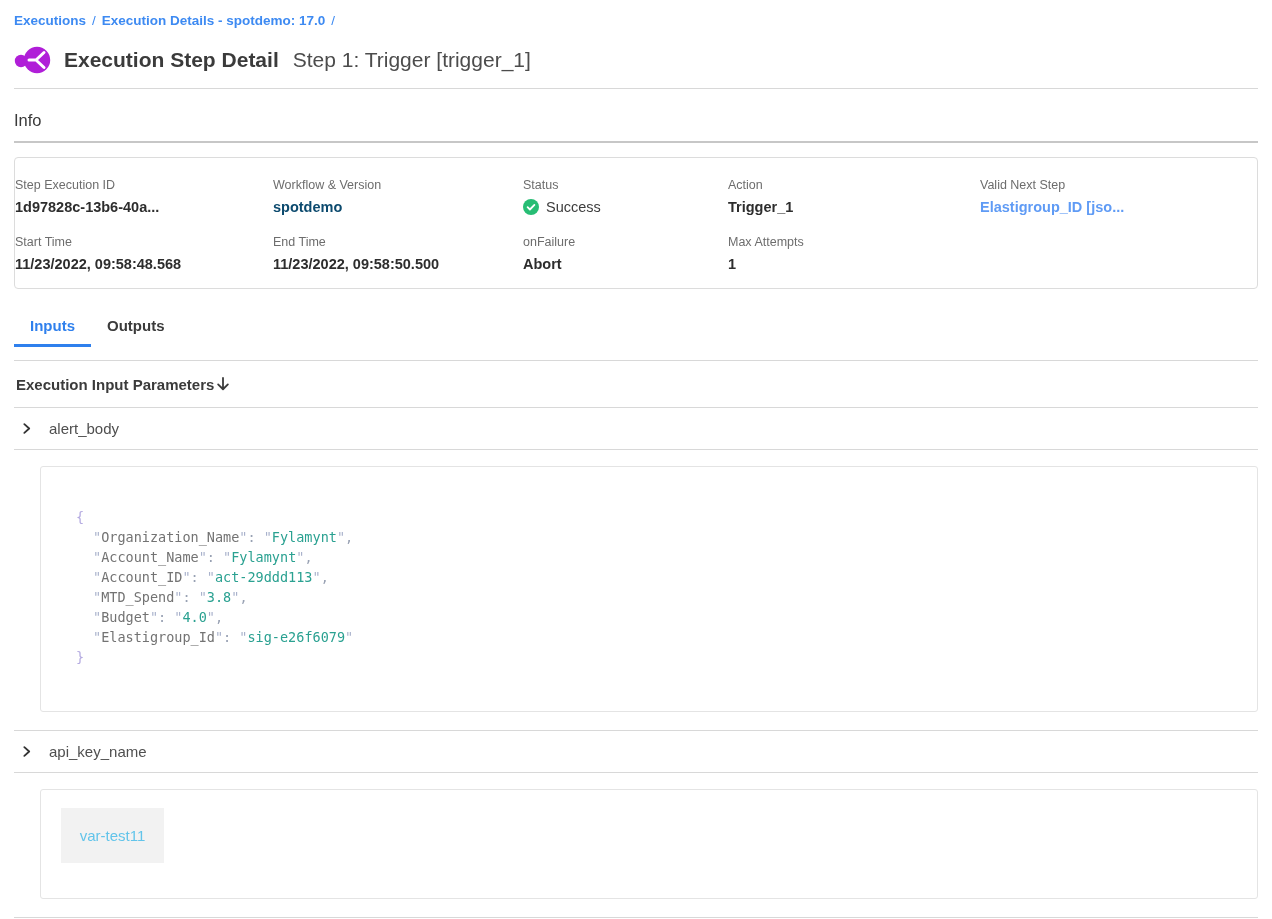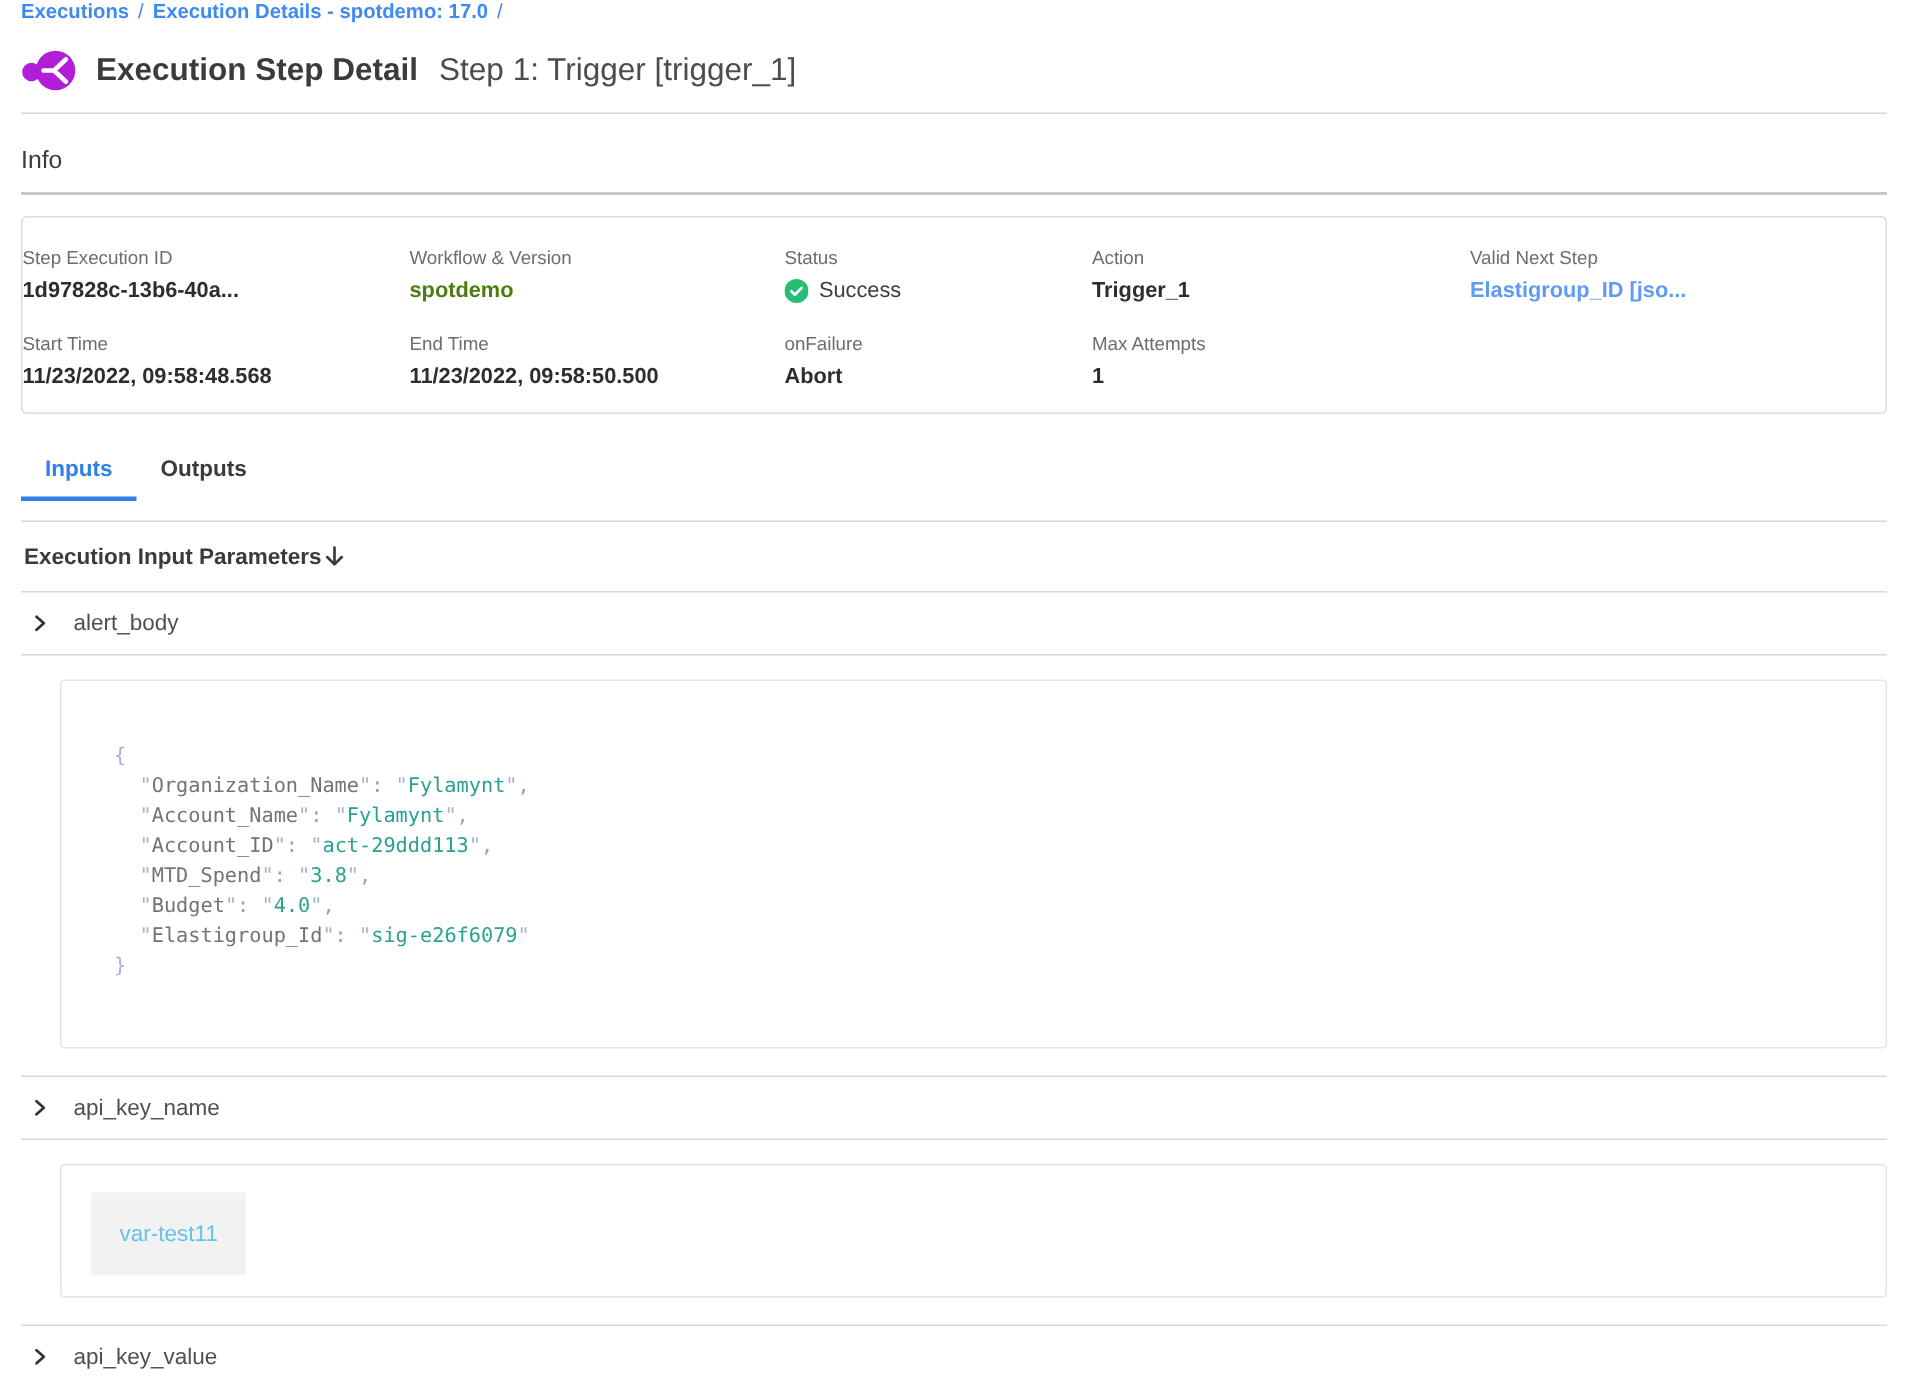--- a/index.html
+++ b/index.html
@@ -8,21 +8,21 @@
     font-family: "Liberation Sans", sans-serif;
     color: #3d3d3d;
     width: 1272px;
     height: 919px;
     overflow: hidden;
   }
   .page { padding: 0 14px; }
 
   
   .breadcrumb {
-    padding-top: 0;
+    padding-top: 13px;
     font-size: 13.5px;
     color: #3d8af2;
     font-weight: 600;
   }
   .breadcrumb a { color: #3d8af2; text-decoration: none; cursor: pointer; }
   .breadcrumb .sep { margin: 0 6px; font-weight: 400; }
 
   
   .title-row {
     margin-top: 16px;
@@ -47,21 +47,21 @@
     margin-top: 14px;
     border: 1px solid #dcdcdc;
     border-radius: 4px;
     padding: 20px 16px 16px 0;
     display: grid;
     grid-template-columns: 258px 250px 205px 252px 1fr;
     row-gap: 20px;
   }
   .cell-label { font-size: 12.5px; color: #6d6d6d; margin-bottom: 7px; }
   .cell-value { font-size: 14.5px; font-weight: 700; color: #2d2d2d; }
-  .cell-value.link { font-weight: 600; color: #4d7c0f; cursor: pointer; }
+  .cell-value.link { font-weight: 600; color: #0c4a6e; cursor: pointer; }
   .cell-value.link-light { font-weight: 700; color: #5f9bf5; cursor: pointer; }
   .status-value { display: flex; align-items: center; gap: 7px; font-weight: 400; color: #3d3d3d; font-size: 14.5px; }
 
   
   .tabs { margin-top: 24px; display: flex; }
   .tab {
     font-size: 15px; font-weight: 600; color: #3b3b3b;
     padding: 4px 16px 10px 16px;
     border-bottom: 3px solid transparent;
     cursor: pointer;
@@ -101,21 +101,21 @@
   }
   .code .entry-line { padding-left: 17px; }
   .t-brace { color: #b3a9e0; }
   .t-q { color: #a9b2cc; }
   .t-key { color: #737373; text-align: right; }
   .t-colon { color: #98a1b3; white-space: pre; }
   .t-val { color: #2aa191; }
   .t-comma { color: #98a1b3; }
 
   
-  .chip-panel { padding: 18px 38px 16px 20px; height: 89px; }
+  .chip-panel { padding: 18px 38px 16px 20px; height: 110px; }
   .chip {
     display: inline-flex; align-items: center; justify-content: center;
     min-width: 103px; height: 55px;
     background: #f2f2f2;
     padding: 0 18px;
     font-size: 15px;
     color: #62c4ea;
   }
 </style>
 </head>

